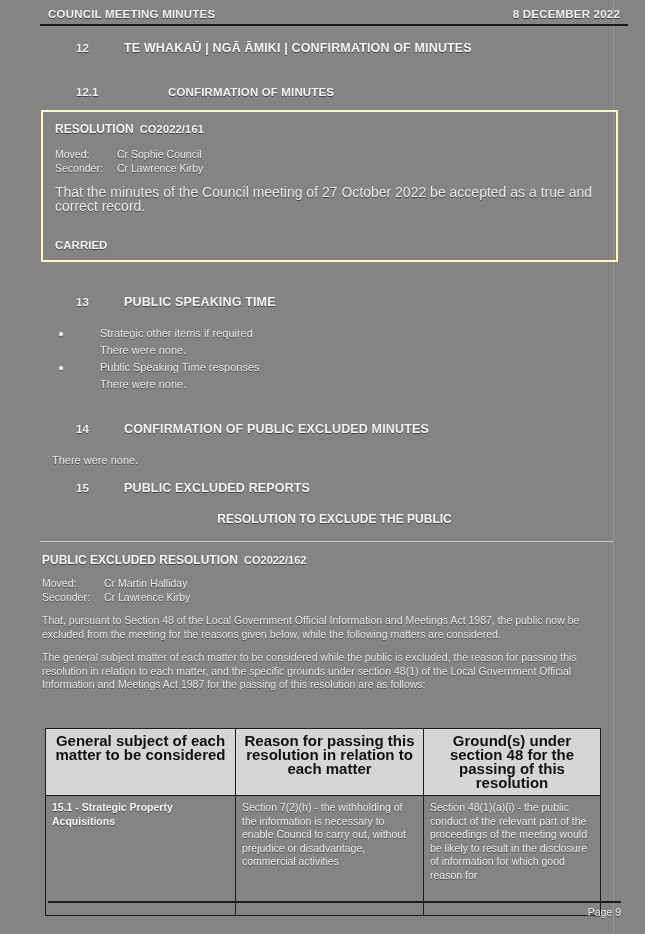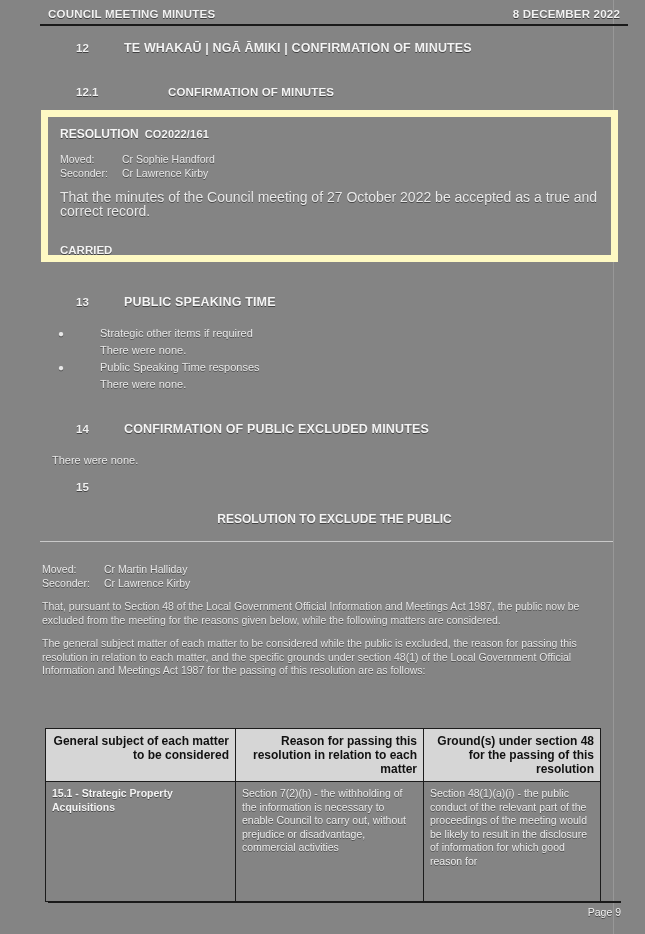--- a/index.html
+++ b/index.html
@@ -78,21 +78,21 @@
     position: absolute;
     font-size: 11px;
     line-height: 14px;
     color: #e8e8e8;
     text-shadow: 0 1px 0 rgba(0,0,0,.45);
   }
 
   
   .res-box {
     position: absolute;
-    border: 7px solid #fef9c3;
+    border: 2px solid #fef9c3;
     box-sizing: border-box;
     background: transparent;
   }
   .res-inner { padding: 10px 12px 8px 12px; }
   .res-title {
     font-size: 12px;
     font-weight: bold;
     color: #f5f5f5;
     text-shadow: 0 1px 0 rgba(0,0,0,.5);
     margin-bottom: 11px;
@@ -196,24 +196,24 @@
   }
   .pe-table th, .pe-table td {
     border: 1.5px solid #1c1c1c;
     vertical-align: top;
     padding: 5px 6px;
     box-sizing: border-box;
   }
   .pe-table th {
     background: #d6d6d6;
     color: #111;
-    font-size: 12px;
+    font-size: 15px;
     line-height: 14px;
     font-weight: bold;
-    text-align: right;
+    text-align: center;
     text-shadow: none;
   }
   .pe-table td {
     font-size: 10.5px;
     line-height: 13.5px;
     color: #ececec;
     text-shadow: 0 1px 0 rgba(0,0,0,.45);
     height: 120px;
   }
   .pe-table td.bold-cell {
@@ -272,21 +272,21 @@
     <span class="sec-title small">CONFIRMATION OF MINUTES</span>
   </div>
 
   <div class="res-box" style="left:29px; top:110px; width:577px; height:152px;">
     <div class="res-inner">
       <div class="res-title">
         <span>RESOLUTION</span><span class="ref">CO2022/161</span>
       </div>
       <div class="mover-line">
         <span class="mover-label">Moved:</span>
-        <span>Cr Sophie Handford</span>
+        <span>Cr Sophie Council</span>
       </div>
       <div class="mover-line">
         <span class="mover-label">Seconder:</span>
         <span>Cr Lawrence Kirby</span>
       </div>
       <div class="res-para">That the minutes of the Council meeting of 27 October 2022 be accepted as a true and correct record.</div>
       <div class="res-outcome">CARRIED</div>
     </div>
   </div>
 
@@ -309,27 +309,31 @@
   </div>
 
   <div class="section-num-row" style="left:36px; top:422px; width:560px;">
     <span class="sec-num">14</span>
     <span class="sec-title">CONFIRMATION OF PUBLIC EXCLUDED MINUTES</span>
   </div>
   <div class="body-text" style="left:40px; top:453px; width:540px;">There were none.</div>
 
   <div class="section-num-row" style="left:36px; top:481px; width:560px;">
     <span class="sec-num">15</span>
+    <span class="sec-title">PUBLIC EXCLUDED REPORTS</span>
   </div>
 
   <div class="centered-head" style="left:0; top:512px;">RESOLUTION TO EXCLUDE THE PUBLIC</div>
 
   <div class="thin-rule" style="left:28px; top:541px; width:573px;"></div>
 
   <div class="pe-block" style="left:30px; top:553px; width:572px;">
+    <div class="pe-title">
+      <span>PUBLIC EXCLUDED RESOLUTION</span><span class="ref">CO2022/162</span>
+    </div>
     <div class="mover-line" style="margin-top:9px;">
       <span class="mover-label">Moved:</span>
       <span>Cr Martin Halliday</span>
     </div>
     <div class="mover-line">
       <span class="mover-label">Seconder:</span>
       <span>Cr Lawrence Kirby</span>
     </div>
     <div class="pe-para" style="margin-top:10px;">That, pursuant to Section 48 of the Local Government Official Information and Meetings Act 1987, the public now be excluded from the meeting for the reasons given below, while the following matters are considered.</div>
     <div class="pe-para" style="margin-top:10px;">The general subject matter of each matter to be considered while the public is excluded, the reason for passing this resolution in relation to each matter, and the specific grounds under section 48(1) of the Local Government Official Information and Meetings Act 1987 for the passing of this resolution are as follows:</div>

